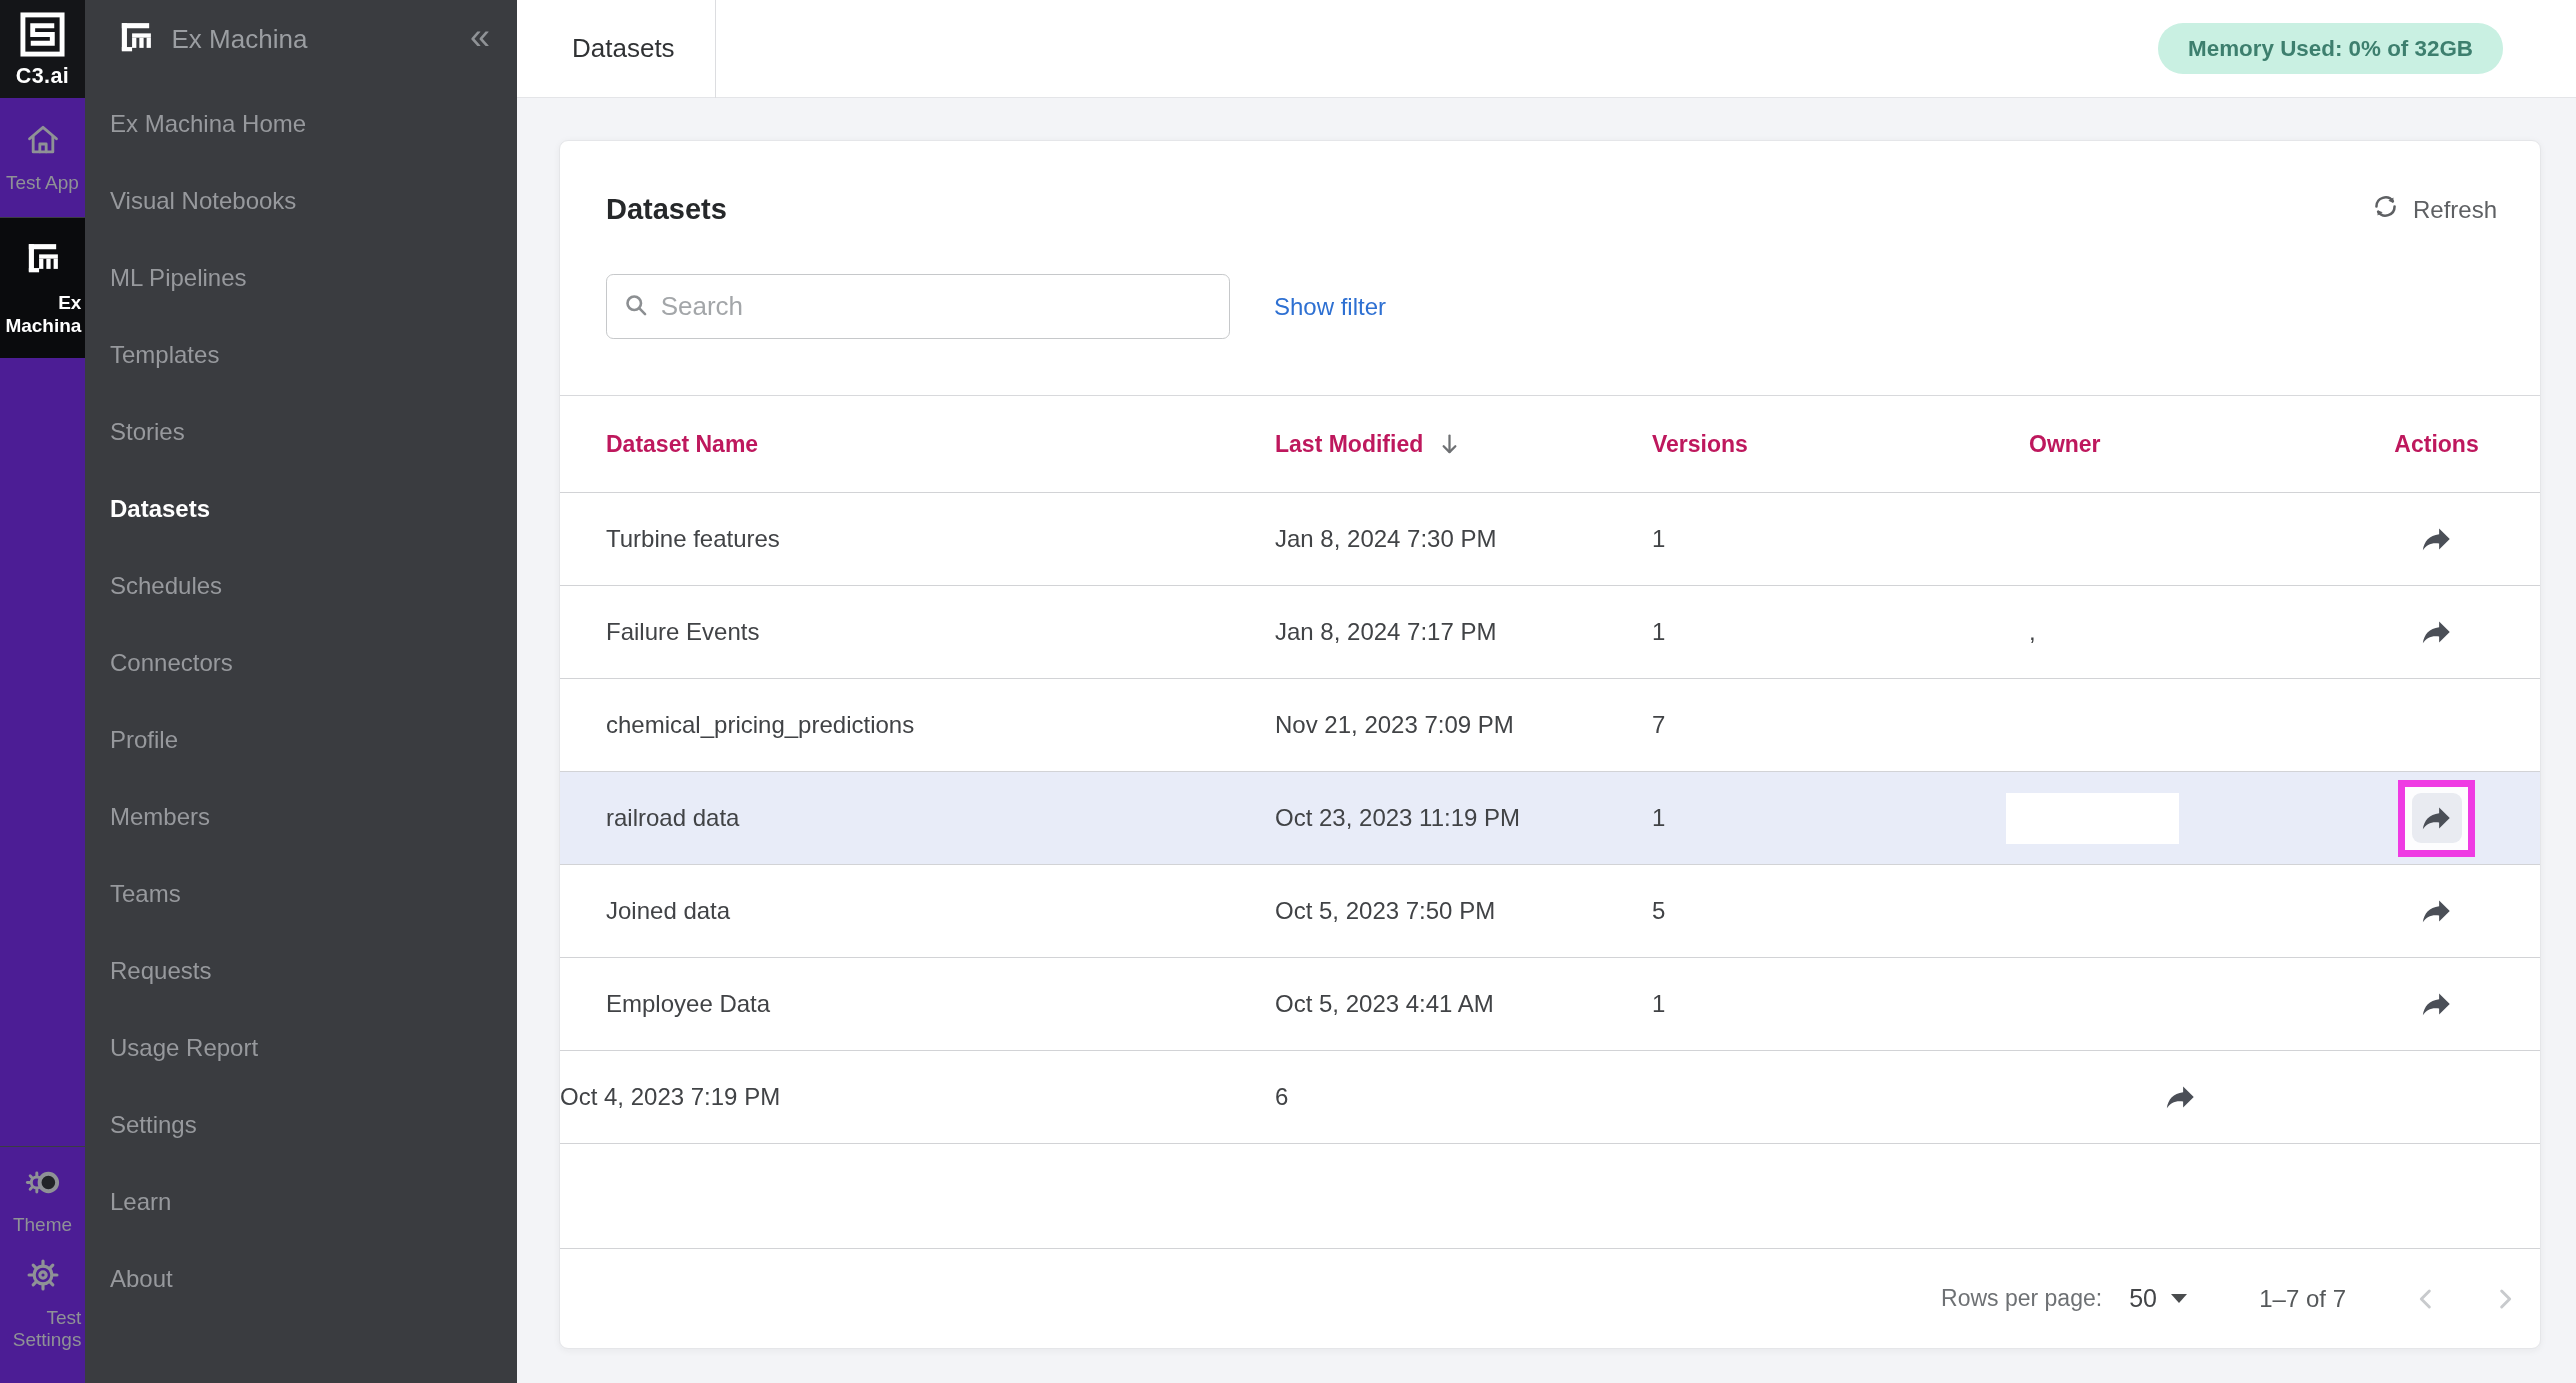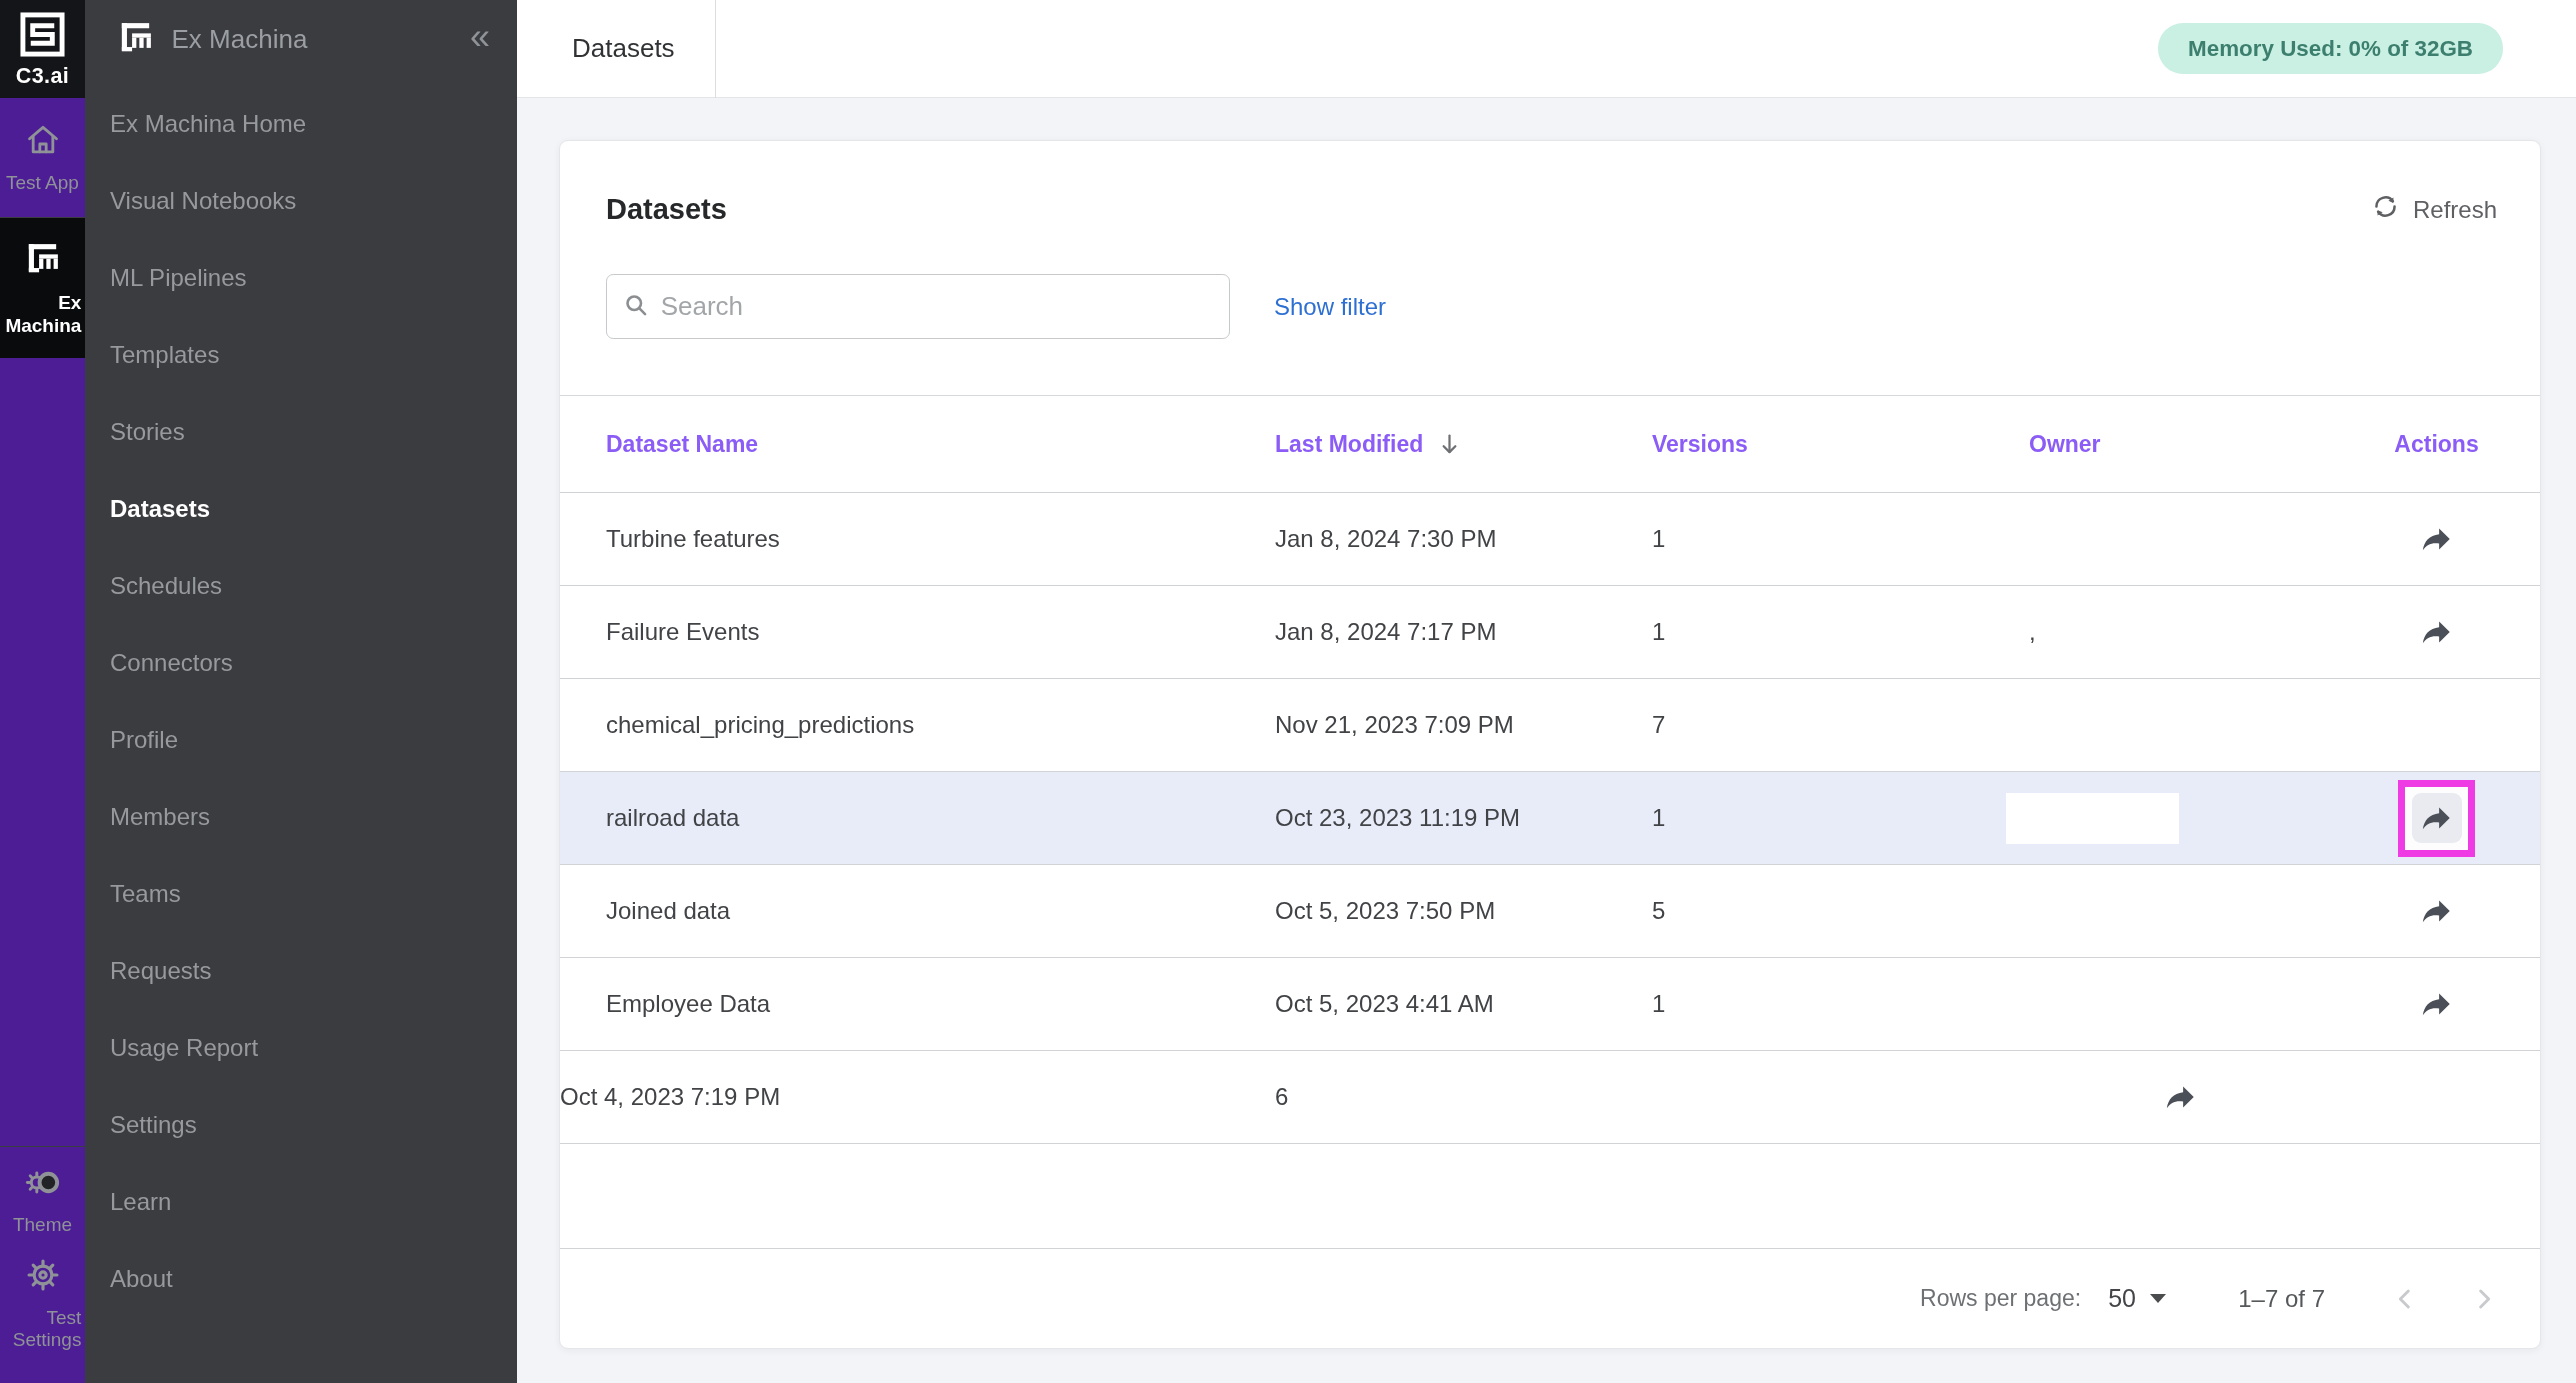--- a/index.html
+++ b/index.html
@@ -61,37 +61,37 @@
   .search-box input { border:none; outline:none; font-size:26px; color:#3f4144; width:100%;
                       margin-left:10.7px; font-family:inherit; background:transparent; }
   .search-box input::placeholder { color:#a3a6a9; }
   .show-filter { margin-left:44px; color:#2e70d2; font-size:24px; font-weight:500; cursor:pointer; }
 
   
   .table { margin-top:56px; display:flex; flex-direction:column; }
   .trow { display:grid; grid-template-columns:715px 377px 377px 304px 1fr;
           align-items:center; height:93px; border-bottom:1.8px solid #d2d3d6; }
   .trow.thead { height:98px; border-top:1.8px solid #d8d9dc; }
-  .th { font-size:23px; font-weight:700; color:#8b5cf6; display:flex; align-items:center; }
+  .th { font-size:23px; font-weight:700; color:#be185d; display:flex; align-items:center; }
   .td { font-size:24px; color:#414346; display:flex; align-items:center; }
   .c-name { padding-left:46px; }
   .c-actions { justify-content:center; }
   .trow.highlight { background:#e8ecf8; }
   .sort-icon { margin-left:12.5px; display:inline-flex; }
   .action-btn { width:50px; height:50px; display:flex; align-items:center; justify-content:center;
                 border-radius:9px; cursor:pointer; background:transparent; border:none; }
   .annotated-wrap { width:77px; height:77px; border:7.2px solid #ef3be3; display:flex;
                     align-items:center; justify-content:center; background:#fdfdfe; }
   .annotated-wrap .action-btn { background:#e9ebf1; }
   .owner-redacted { width:173px; height:51px; background:#ffffff; margin-left:-23px; }
   .empty-block { height:103px; }
 
   
   .tfoot { height:100px; border-top:1.8px solid #d2d3d6; display:flex; align-items:center;
-           justify-content:flex-end; padding-right:40px; margin-top:auto; }
+           justify-content:flex-end; padding-right:19px; margin-top:auto; }
   .rpp-label { color:#6e7174; font-size:23px; }
   .rpp-select { display:flex; align-items:center; gap:14.3px; margin-left:27px; cursor:pointer;
                 color:#434548; font-size:25px; }
   .caret-down { width:0; height:0; border-left:8px solid transparent; border-right:8px solid transparent;
                 border-top:9.8px solid #4a4c4e; }
   .range-label { margin-left:72px; color:#55585a; font-size:24px; }
   .pg-btn { margin-left:64px; display:flex; align-items:center; cursor:default; }
   .pg-btn.next { margin-left:47px; }
 </style>
 </head>

